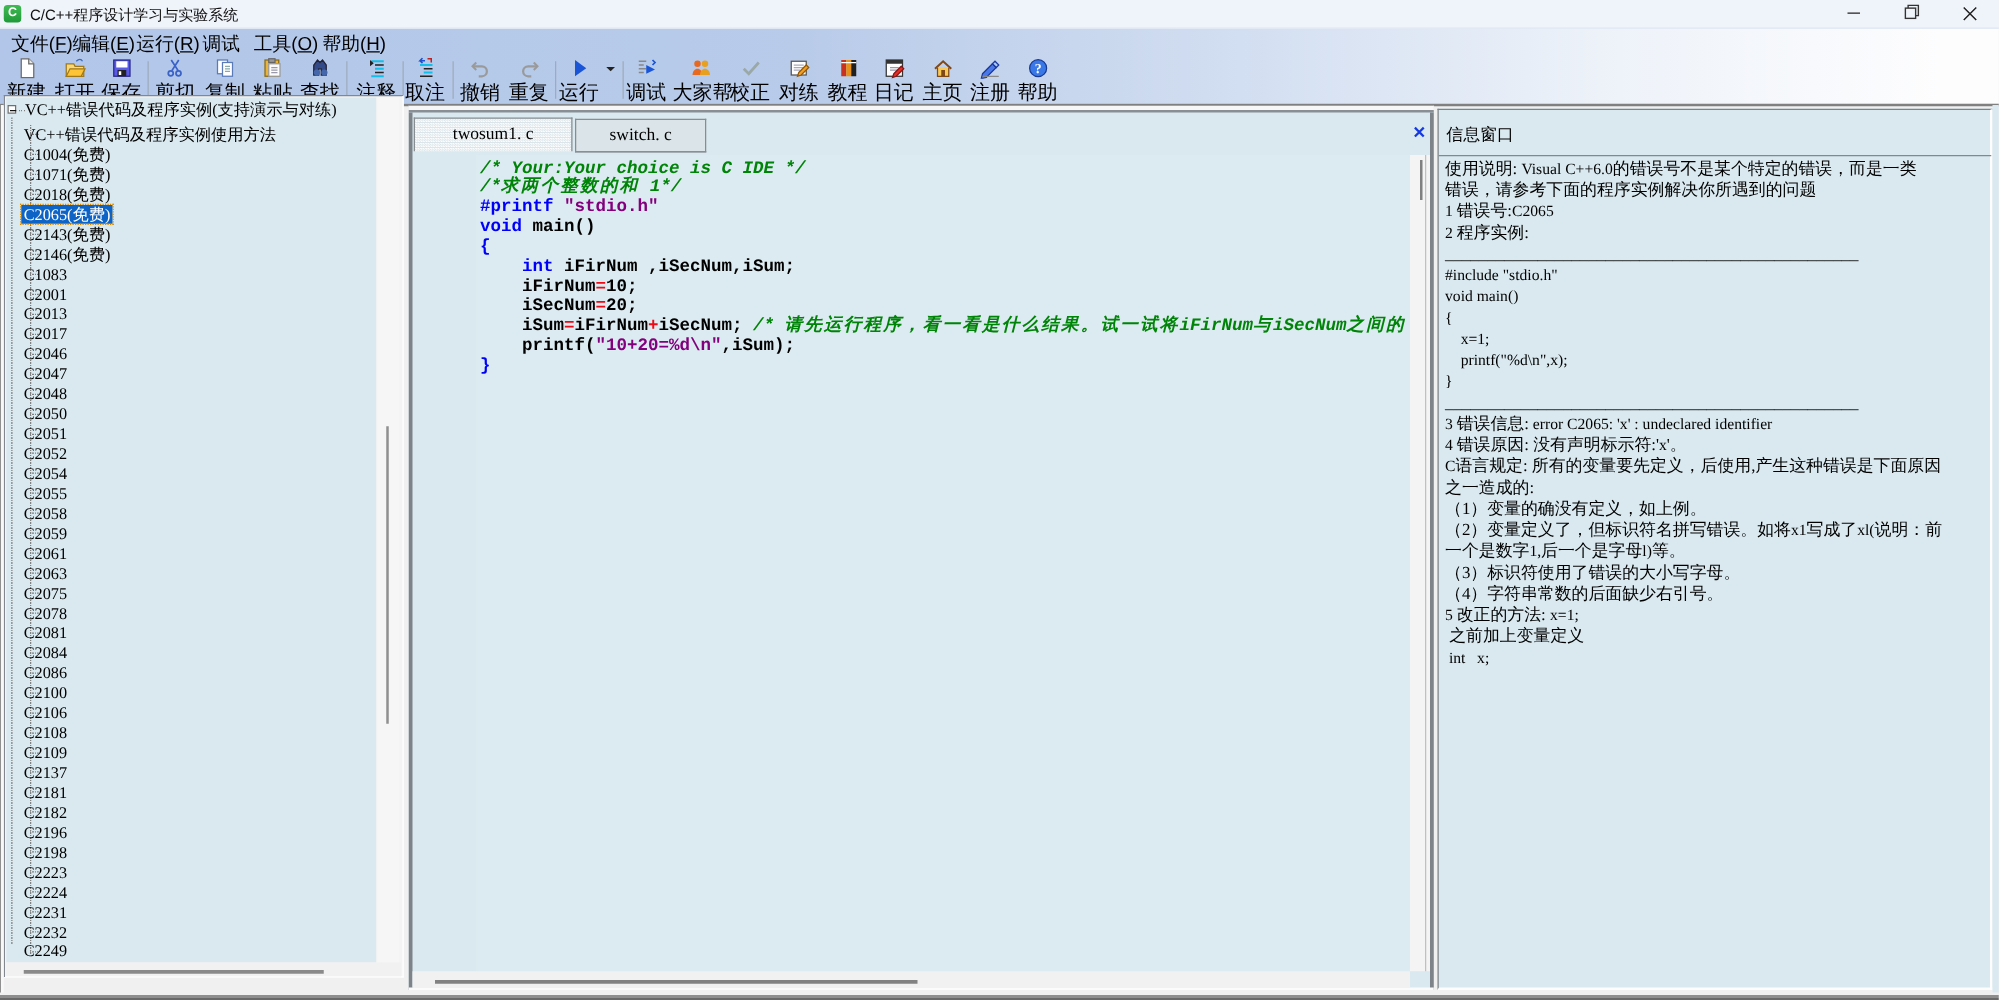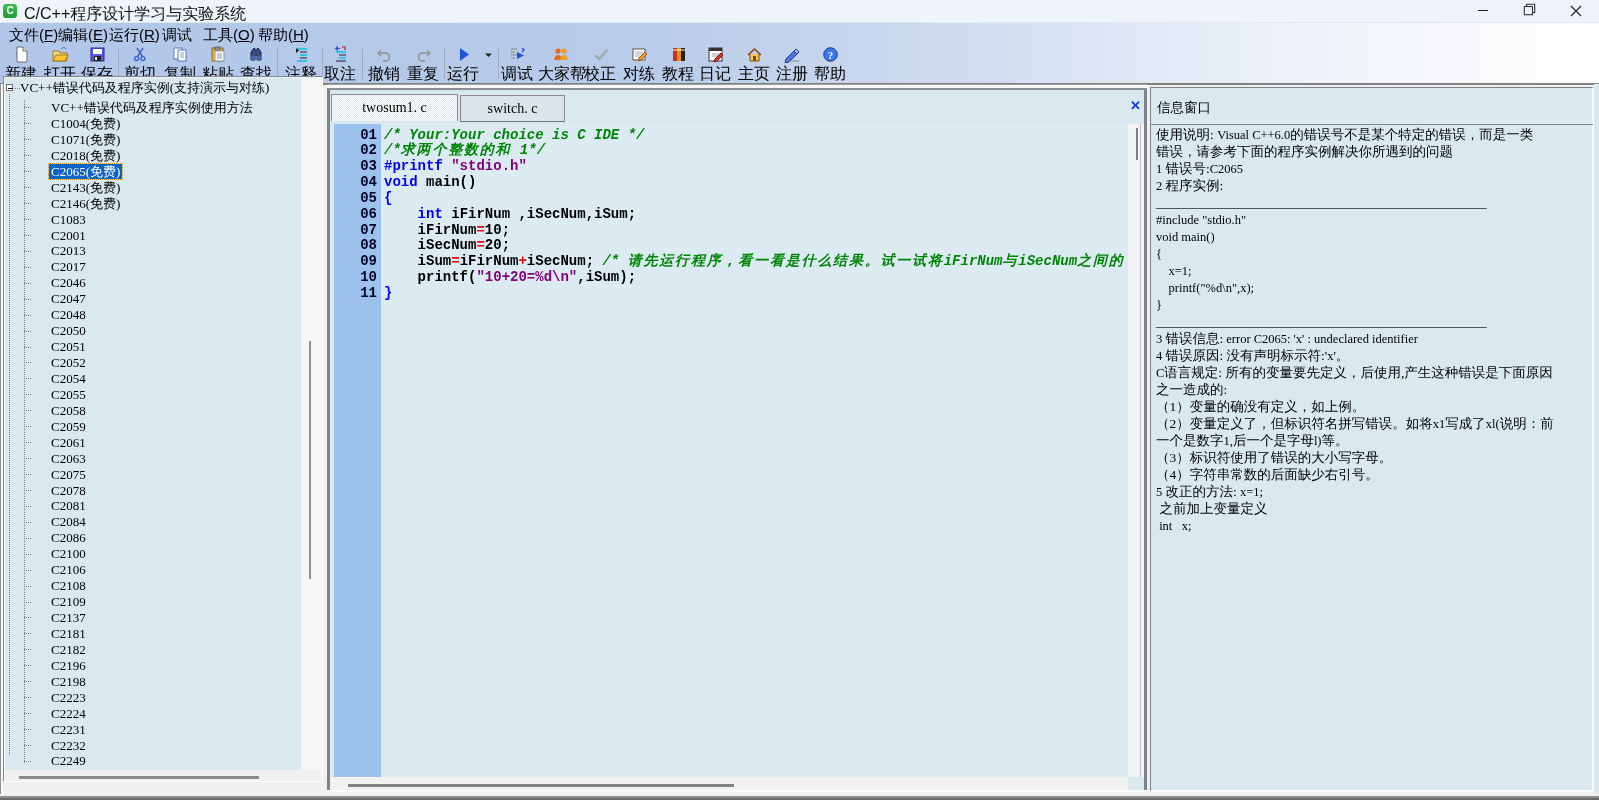--- a/index.html
+++ b/index.html
@@ -1,32 +1,32 @@
 <!DOCTYPE html>
 <html><head><meta charset="utf-8"><style>
 *{margin:0;padding:0;box-sizing:border-box}
 html,body{width:1599px;height:800px;overflow:hidden;background:#f0f0f0;font-family:"Liberation Sans",sans-serif}
 .abs{position:absolute}
 #titlebar{position:absolute;left:0;top:0;width:1599px;height:22px;background:#eff3fa}
 #appicon{position:absolute;left:3px;top:4px;width:14px;height:14px;border-radius:3px;background:linear-gradient(180deg,#3fba53,#1f9a38);color:#fff;font:bold 10px/14px "Liberation Sans",sans-serif;text-align:center}
-#apptitle{position:absolute;left:24px;top:4px;font-size:16px;color:#111}
+#apptitle{position:absolute;left:24px;top:4px;font-size:12px;color:#111}
 .winbtn{position:absolute;top:0;height:22px;color:#222}
 #menutool{position:absolute;left:0;top:22px;width:1599px;height:61px;background:linear-gradient(to right,#b1c6e9 0%,#b8cbe9 40%,#d2def1 62%,#edf2f9 80%,#fdfdfe 97%);border-top:1px solid #dfe8f5}
 .menu{position:absolute;top:3px;font-size:15px;color:#000}
 .menu u{text-decoration:underline}
 .tbtn{position:absolute;top:23px;width:44px;text-align:center}
 .tbtn .ic{display:block;margin:0 auto;width:17px;height:17px}
 .tbtn .lb{display:block;font-size:16px;color:#000;margin-top:1px;white-space:nowrap}
 .tsep{position:absolute;top:26px;width:1px;height:30px;background:#9fabbc}
 #mainborder{position:absolute;left:0;top:83px;width:1599px;height:2px;background:#808080}
 
 #tree{position:absolute;left:3px;top:76px;width:320px;height:706px;background:#f4f4f4;border:1px solid #828790;border-right-color:#fff;border-bottom-color:#fff}
 #treebg{position:absolute;left:1px;top:1px;width:296px;height:692px;background:#d9e9ef}
 #treerows{position:absolute;left:0;top:22px;width:296px;font-family:"Liberation Serif",serif;font-size:13px;color:#000;white-space:pre}
-.trow{height:15.95px;line-height:15.95px;padding-left:46px;background:repeating-linear-gradient(to right,#808080 0 1px,transparent 1px 2px) no-repeat 19px 50%/7px 1px}
+.trow{height:15.95px;line-height:15.95px;padding-left:14px;background:repeating-linear-gradient(to right,#808080 0 1px,transparent 1px 2px) no-repeat 19px 50%/7px 1px}
 #treeroot{position:absolute;left:15px;top:2px;height:16px;line-height:16px;font-family:"Liberation Serif",serif;font-size:13px;white-space:pre}
 #rootbox{position:absolute;left:1px;top:6px;width:7px;height:7px;border:1px solid #707070;background:#fff;z-index:2}
 #rootbox:before{content:"";position:absolute;left:1px;top:3px;width:5px;height:1px;background:#111}
 .vdots{position:absolute;width:1px;background-image:repeating-linear-gradient(to bottom,#7f7f7f 0 1px,transparent 1px 2px)}
 .sel{background:#0d64c6;color:#fff;outline:1px dotted #d98a00;padding:0 2px;margin-left:-2px}
 #vscroll1{position:absolute;left:298px;top:1px;width:17px;height:692px;background:#f6f6f6}
 #vscroll1 .thumb{position:absolute;left:7px;top:263px;width:2px;height:238px;background:#909090}
 #hscroll1{position:absolute;left:1px;top:693px;width:316px;height:11px;background:#f1f1f1}
 #hscroll1 .thumb{position:absolute;left:14px;top:6px;width:240px;height:2.5px;background:#8a8a8a}
 
@@ -278,33 +278,20 @@
     </div>
 </div>
 <div id="editor">
   <div id="edtop"></div>
     <div id="edleft"></div>
     <div id="edright"></div>
     <div style="position:absolute;left:0;top:706px;width:820px;height:2px;background:#fbfbfb"></div>
   <div class="tab" id="tab1">twosum1. c</div>
   <div class="tab" id="tab2">switch. c</div>
   <div id="tabclose">✕</div>
-  <div id="gutter">
-      <div id="gutternums">01
-02
-03
-04
-05
-06
-07
-08
-09
-10
-11</div>
-    </div>
   <div id="codearea">
       <div id="code"><span class="cm">/* Your:Your choice is C IDE */</span>
 <span class="cm">/*<span class="ck">求两个整数的和</span> 1*/</span>
 <span class="kw">#printf</span> <span class="str">"stdio.h"</span>
 <span class="kw">void</span> main()
 <span class="kw">{</span>
     <span class="kw">int</span> iFirNum ,iSecNum,iSum;
     iFirNum<span class="op">=</span>10;
     iSecNum<span class="op">=</span>20;
     iSum<span class="op">=</span>iFirNum<span class="op">+</span>iSecNum; <span class="cm">/* <span class="ck">请先运行程序，看一看是什么结果。试一试将</span>iFirNum<span class="ck">与</span>iSecNum<span class="ck">之间的</span></span>

